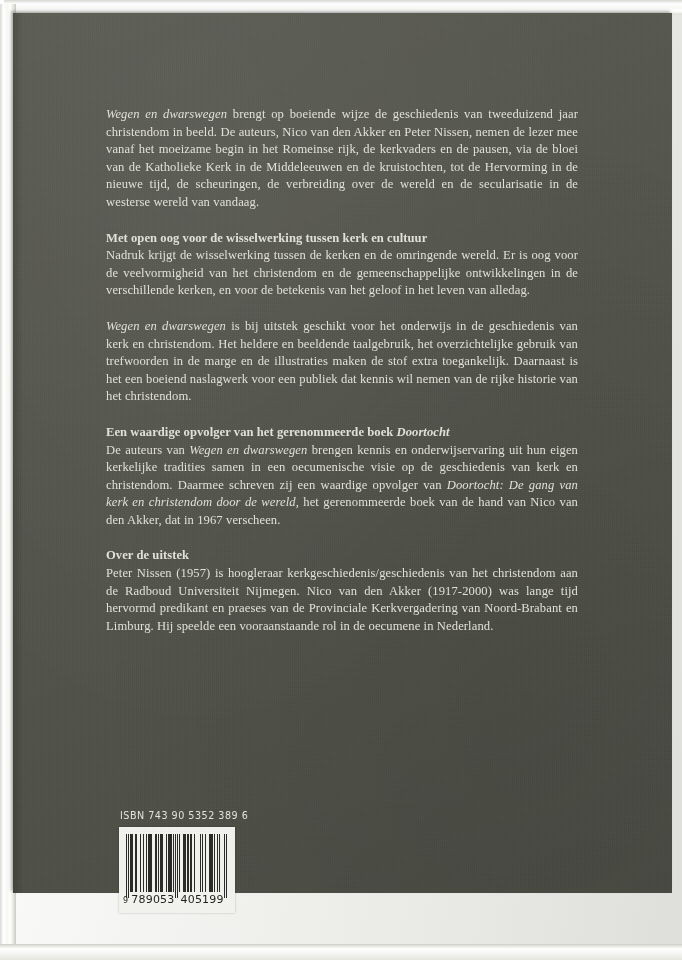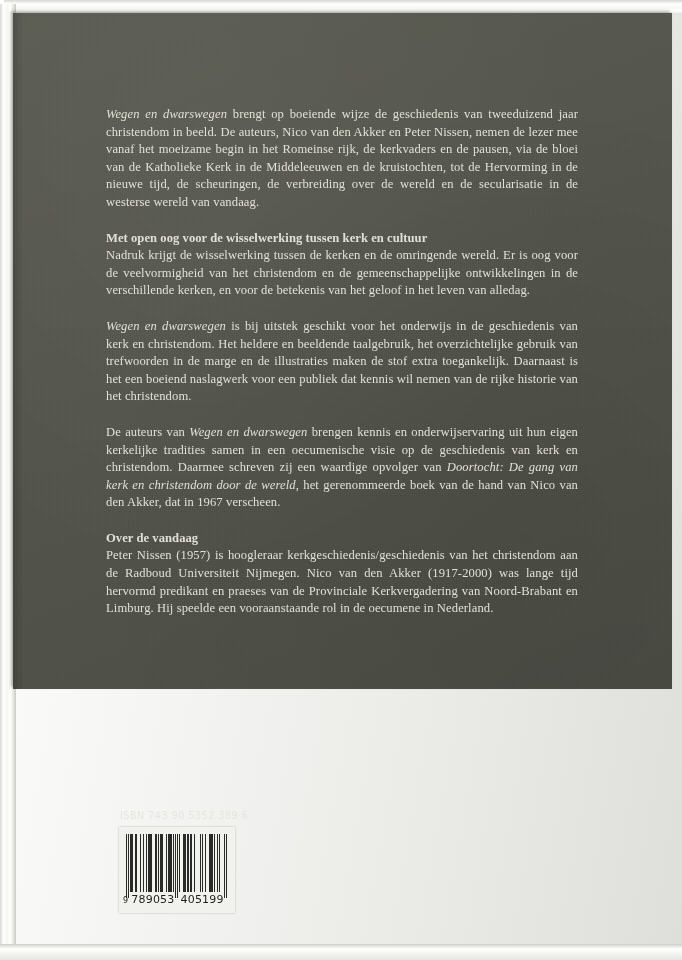--- a/index.html
+++ b/index.html
@@ -55,21 +55,21 @@
     height: 16px;
     background: linear-gradient(to bottom,#cfcfc9 0%, #ffffff 30%, #f4f4f1 60%, #e6e6e1 100%);
   }
 
   
   #cover {
     position: absolute;
     left: 13px;
     top: 13px;
     width: 659px;
-    height: 676px;
+    height: 880px;
     background: #53544b;
     background-image:
       radial-gradient(ellipse at 28% 18%, rgba(255,255,255,0.035) 0%, rgba(255,255,255,0) 58%),
       radial-gradient(ellipse at 78% 78%, rgba(0,0,0,0.07) 0%, rgba(0,0,0,0) 62%),
       linear-gradient(158deg, #5a5b51 0%, #53544b 42%, #4e4f46 78%, #4a4b43 100%);
     box-shadow: -2px -2px 3px rgba(0,0,0,0.28);
   }
   
   #cover::after {
     content: "";
@@ -197,25 +197,26 @@
       <p class="para">
         <span class="para-head">Met open oog voor de wisselwerking tussen kerk en cultuur</span>
         <span class="body-text">Nadruk krijgt de wisselwerking tussen de kerken en de omringende wereld. Er is oog voor de veelvormigheid van het christendom en de gemeenschappelijke ontwikkelingen in de verschillende kerken, en voor de betekenis van het geloof in het leven van alledag.</span>
       </p>
 
       <p class="para">
         <span class="body-text"><em>Wegen en dwarswegen</em><span> is bij uitstek geschikt voor het onderwijs in de geschiedenis van kerk en christendom. Het heldere en beeldende taalgebruik, het overzichtelijke gebruik van trefwoorden in de marge en de illustraties maken de stof extra toegankelijk. Daarnaast is het een boeiend naslagwerk voor een publiek dat kennis wil nemen van de rijke historie van het christendom.</span></span>
       </p>
 
       <p class="para">
+        <span class="para-head"><span>Een waardige opvolger van het gerenommeerde boek </span><em>Doortocht</em></span>
         <span class="body-text"><span>De auteurs van </span><em>Wegen en dwarswegen</em><span> brengen kennis en onderwijservaring uit hun eigen kerkelijke tradities samen in een oecumenische visie op de geschiedenis van kerk en christendom. Daarmee schreven zij een waardige opvolger van </span><em>Doortocht: De gang van kerk en christendom door de wereld</em><span>, het gerenommeerde boek van de hand van Nico van den Akker, dat in 1967 verscheen.</span></span>
       </p>
 
       <p class="para">
-        <span class="para-head">Over de vandaag</span>
+        <span class="para-head">Over de uitstek</span>
         <span class="body-text">Peter Nissen (1957) is hoogleraar kerkgeschiedenis/geschiedenis van het christendom aan de Radboud Universiteit Nijmegen. Nico van den Akker (1917-2000) was lange tijd hervormd predikant en praeses van de Provinciale Kerkvergadering van Noord-Brabant en Limburg. Hij speelde een vooraanstaande rol in de oecumene in Nederland.</span>
       </p>
 
     </div>
 
     <div id="isbn-block">
       <div id="isbn-text">ISBN 743 90 5352 389 6</div>
 
       <div id="barcode-box">
         <div id="barcode-bars">

